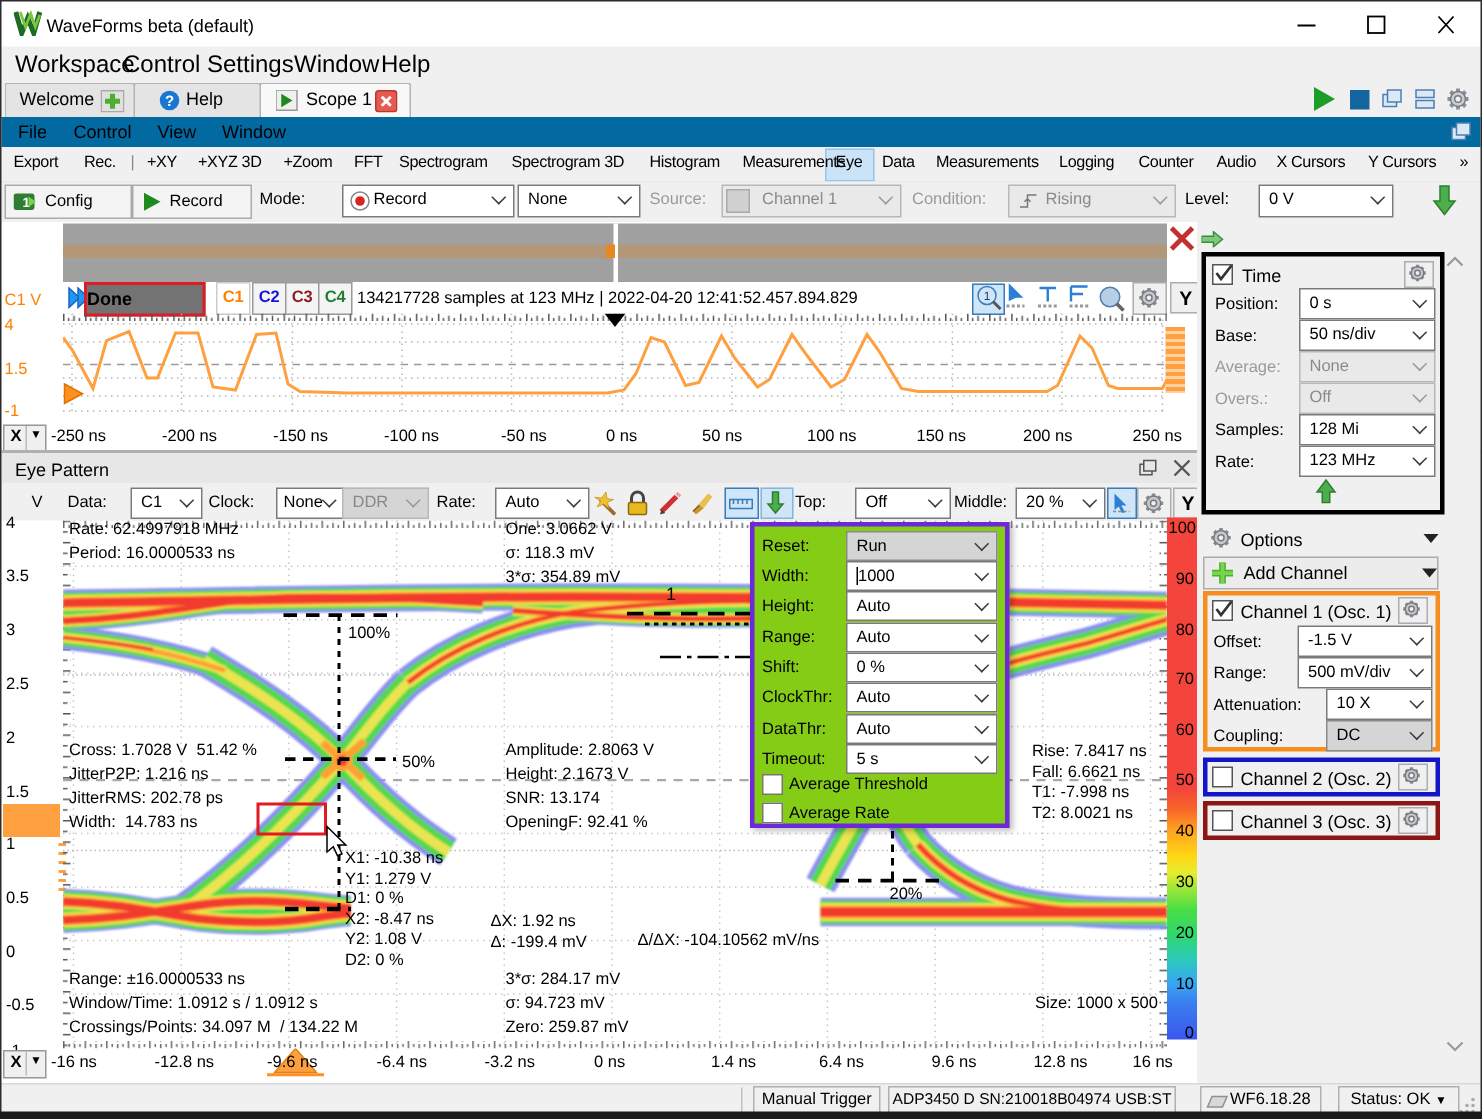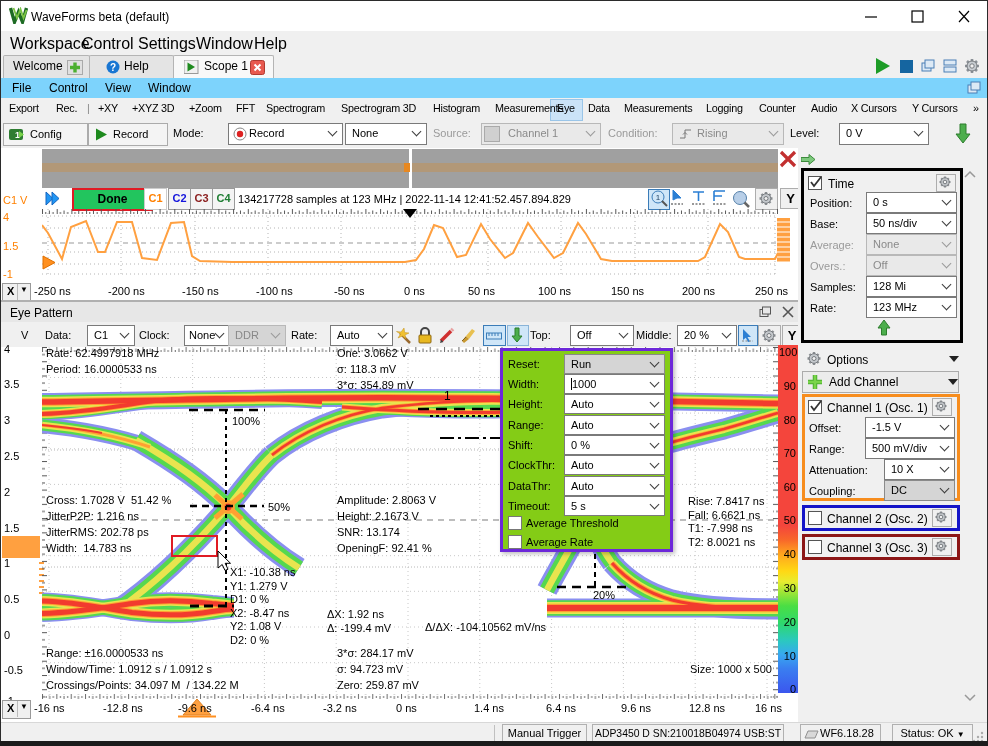--- a/index.html
+++ b/index.html
@@ -9,21 +9,21 @@
   
   #titlebar{left:1px;top:1px;width:986px;height:30px;background:#ffffff;}
   #titletext{left:30px;top:9px;font-size:12px;}
   
   #menubar{left:1px;top:31px;width:986px;height:21px;background:#f0f0f0;}
   .m1{position:absolute;top:4px;font-size:16px;}
   #tabbar{left:1px;top:52px;width:986px;height:26px;background:#f0f0f0;border-bottom:1px solid #c8c8c8;}
   .tab{position:absolute;top:3px;height:22px;background:#e4e4e4;border:1px solid #b4b4b4;border-bottom:none;border-radius:2px 2px 0 0;font-size:12px;}
   .tab.active{background:#f8f8f8;height:23px;}
   .tablbl{position:absolute;top:4px;font-size:12px;}
-  #menubar2{left:1px;top:78px;width:986px;height:20px;background:#7dd3fc;}
+  #menubar2{left:1px;top:78px;width:986px;height:20px;background:#0369a1;}
   .m2{position:absolute;top:3px;font-size:12px;}
   #viewtabs{left:1px;top:98px;width:986px;height:23px;background:#f0f0f0;border-bottom:1px solid #d4d4d4;}
   .vt{position:absolute;top:4px;font-size:10.8px;white-space:nowrap;letter-spacing:-0.25px;}
   #eyehl{position:absolute;left:549px;top:1px;width:31px;height:20px;background:#cbe3f7;border:1px solid #9ac5e8;}
   
   #configrow{left:1px;top:121px;width:986px;height:27px;background:#f0f0f0;}
   .btn{position:absolute;background:#f4f4f4;border:1px solid #ababab;text-align:center;white-space:nowrap;overflow:hidden;}
   .combo{position:absolute;background:#fff;border:1px solid #7a7a7a;font-size:11px;}
   .combo .cv{position:absolute;left:6px;top:3px;white-space:nowrap;}
   .combo .ca{position:absolute;right:6px;top:4px;width:6px;height:6px;border-right:1.5px solid #3c3c3c;border-bottom:1.5px solid #3c3c3c;transform:rotate(45deg);color:transparent;font-size:0;overflow:hidden;}
@@ -202,26 +202,26 @@
     <path d="M2 2 L16 16 M16 2 L2 16" stroke="#c23030" stroke-width="3.2"></path>
   </svg>
 <svg class="abs" style="left:801px;top:154px;z-index:5" width="15" height="11">
     <path d="M0 3.5 H8 V0.5 L14 5.5 L8 10.5 V7.5 H0 Z" fill="#7dc97d" stroke="#3d8b3d"></path>
   </svg>
 <div class="abs" id="scoperow">
   <svg class="abs" style="left:44px;top:191px" width="16" height="15">
       <path d="M2 1 L9 7.5 L2 14 Z" fill="#2196f3" stroke="#1565c0"></path>
       <path d="M8 1 L15 7.5 L8 14 Z" fill="#2196f3" stroke="#1565c0"></path>
     </svg>
-  <div class="abs" style="left:72px;top:188px;width:77px;height:19px;border:2px solid #e01b24;background:#22c55e;font-weight:bold;text-align:center;line-height:18px;font-size:12px">Done</div>
+  <div class="abs" style="left:56px;top:188px;width:77px;height:19px;border:2px solid #e01b24;background:#737373;font-weight:bold;line-height:18px;font-size:12px">Done</div>
   <div class="cbox" style="left:144px;width:21px;color:#ff8000;border-color:#ccc;background:#fff">C1</div>
   <div class="cbox" style="left:168px;width:21px;color:#1414dc">C2</div>
   <div class="cbox" style="left:190px;width:21px;color:#8c2020">C3</div>
   <div class="cbox" style="left:212px;width:21px;color:#1e7d32">C4</div>
-  <div class="lbl" style="left:238px;top:193px">134217728 samples at 123 MHz | 2022-11-14 12:41:52.457.894.829</div>
+  <div class="lbl" style="left:238px;top:193px">134217728 samples at 123 MHz | 2022-04-20 12:41:52.457.894.829</div>
   <div class="icnbox sel" style="left:648px;top:189px;width:20px;height:19px"></div>
   <svg class="abs" style="left:645px;top:188px" width="160" height="21">
     <g transform="translate(13,9)">
         <circle r="6" fill="#cfe6f8" stroke="#3b7cb8"></circle>
         <text x="0" y="3" font-size="8" text-anchor="middle" fill="#246">1</text>
         <line x1="4" y1="4" x2="9" y2="9" stroke="#555" stroke-width="2"></line>
       </g>
     <g transform="translate(25,0)" fill="#2b7fd4">
         <path d="M3 12 L3 2 L11 10 L7 10 Z" stroke="#2b7fd4"></path>
         <line x1="1" y1="16" x2="13" y2="16" stroke="#999" stroke-width="2" stroke-dasharray="2 1.5"></line>

